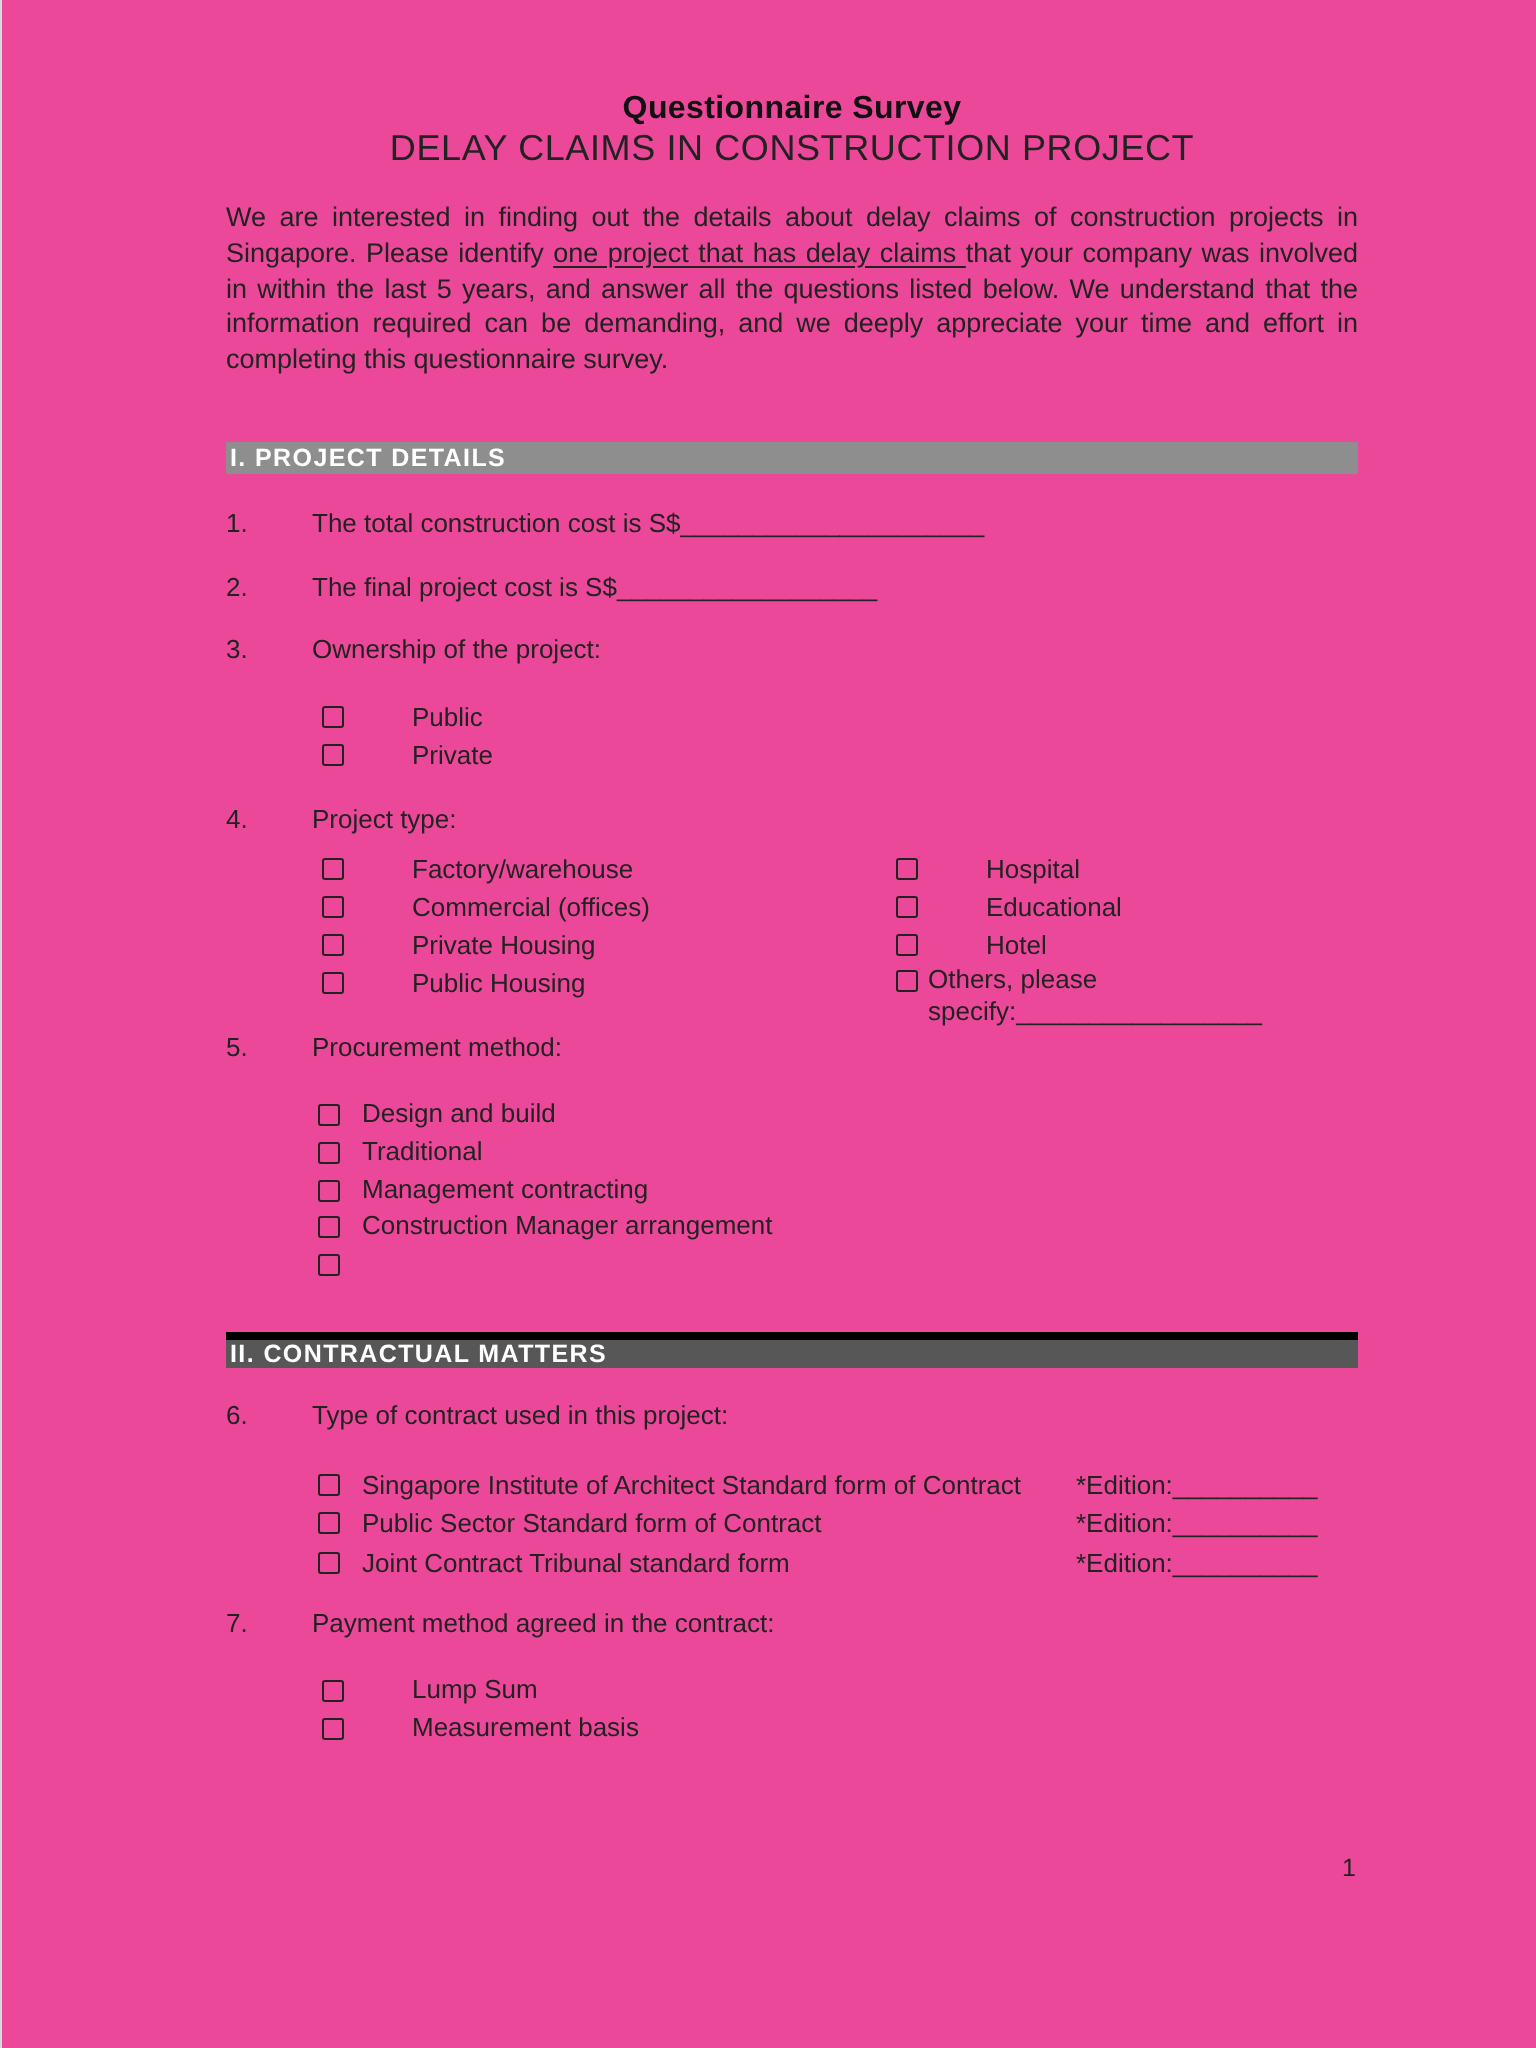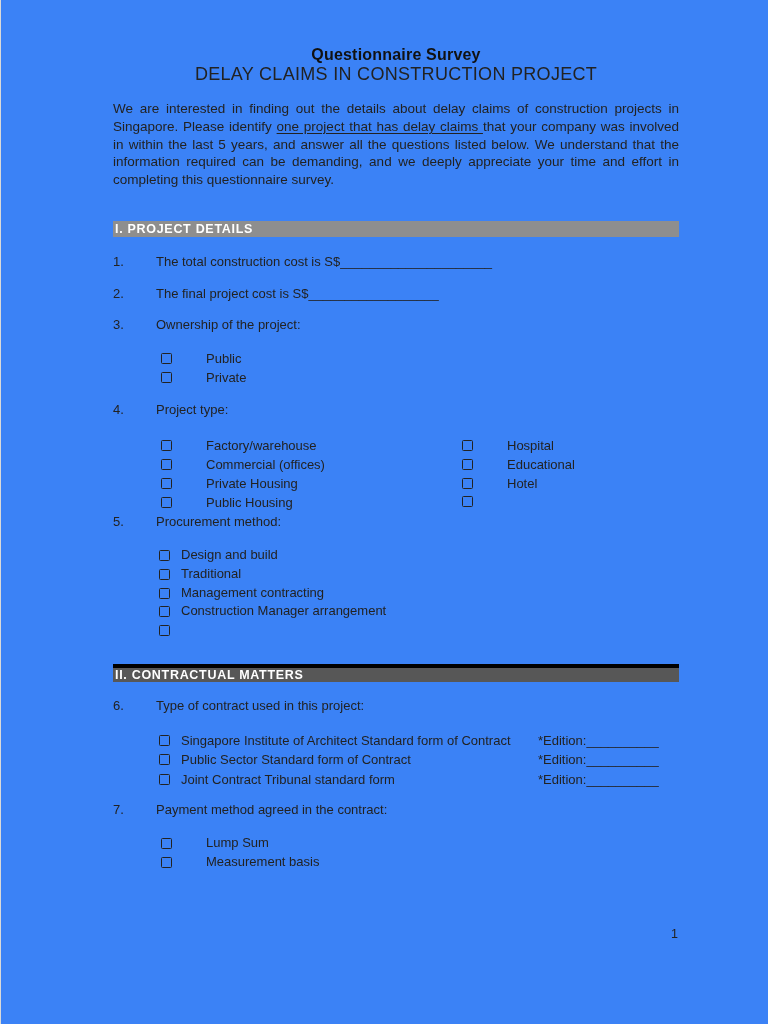--- a/index.html
+++ b/index.html
@@ -1,17 +1,17 @@
 <!DOCTYPE html>
 <html><head>
 <meta charset="utf-8">
 <style>
   html,body {margin:0; padding:0; background:#ffffff;}
   .page {
-    position:relative; width:768px; height:1024px; background:#3b82f6;
+    position:relative; width:768px; height:1024px; background:#ec4899;
     font-family:"Liberation Sans","DejaVu Sans",sans-serif; color:#222;
     overflow:hidden; border-left:1px solid #d9d9d9; box-sizing:border-box;
   }
   .content {margin-left:112px; width:566px;}
 
   .title {margin:0; padding-top:45px; font-size:16px; line-height:19px; font-weight:700; text-align:center; color:#111; letter-spacing:0.2px;}
   .subtitle {margin:2px 0 0 0; font-size:18px; line-height:17px; font-weight:400; text-align:center; color:#222; letter-spacing:0.3px;}
 
   .intro {margin:17px 0 0 0; font-size:13.5px; line-height:17.8px; text-align:justify; color:#222;}
   .intro .ul {text-decoration:underline; text-underline-offset:2px;}
@@ -24,21 +24,21 @@
   .blank {letter-spacing:0;}
 
   .opt {display:flex; align-items:flex-start; font-size:13px;}
   .cb {flex:none; width:9px; height:9px; border:1.6px solid #222; border-radius:1.5px; margin-top:4px; background:transparent;}
   .gap-wide .cb  {margin-right:34px;}
   .gap-narrow .cb {margin-right:11px;}
 
   .opts-3 {margin-left:48px; margin-top:17px;}
   .opts-3 .opt {line-height:19px;}
 
-  .q4-cols {display:flex; margin-top:19px;gap:14px;}
+  .q4-cols {display:flex; margin-top:8px;}
   .q4-left {flex:none; width:287px; margin-left:48px;}
   .q4-left .opt {line-height:19px;}
   .q4-right {flex:1;}
   .q4-right .opt {line-height:19px;}
   .q4-other {line-height:16px !important;}
   .q4-other .cb {margin-right:5px; margin-top:3px;}
   .q4-other-text {display:inline-block; line-height:16px;}
 
   .opts-5 {margin-left:46px; margin-top:17px;}
   .opts-5 .opt {line-height:18.8px;}
@@ -126,20 +126,21 @@
         <div class="opt gap-wide">
           <span class="cb"></span>
           <span>Educational</span>
         </div>
         <div class="opt gap-wide">
           <span class="cb"></span>
           <span>Hotel</span>
         </div>
         <div class="opt q4-other">
           <span class="cb"></span>
+          <span class="q4-other-text"><span>Others, please</span><br><span>specify:</span><span class="blank">_________________</span></span>
         </div>
       </div>
     </div>
 
     <div class="q-row mt-q5">
       <span class="q-num">5.</span>
       <span class="q-text">Procurement method:</span>
     </div>
     <div class="opts-5">
       <div class="opt gap-narrow">

